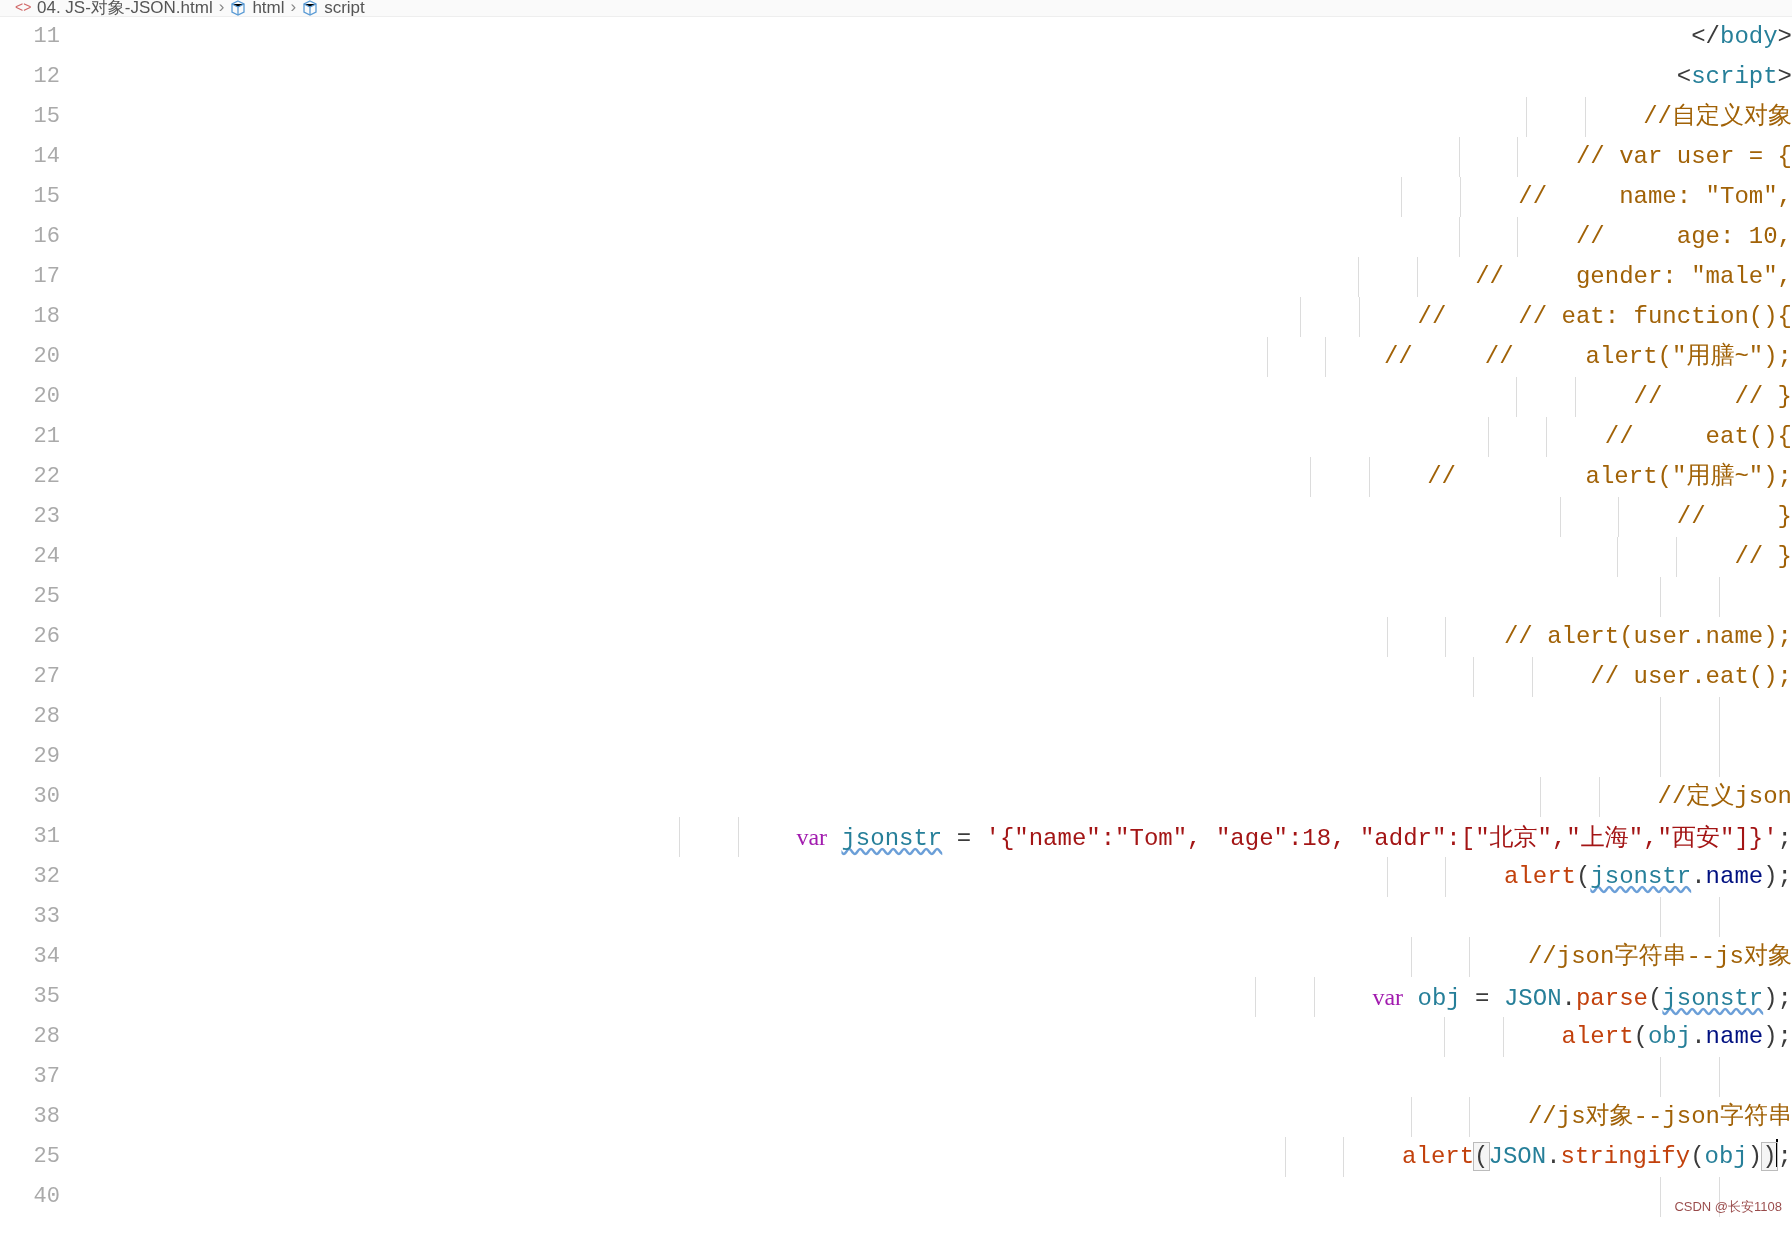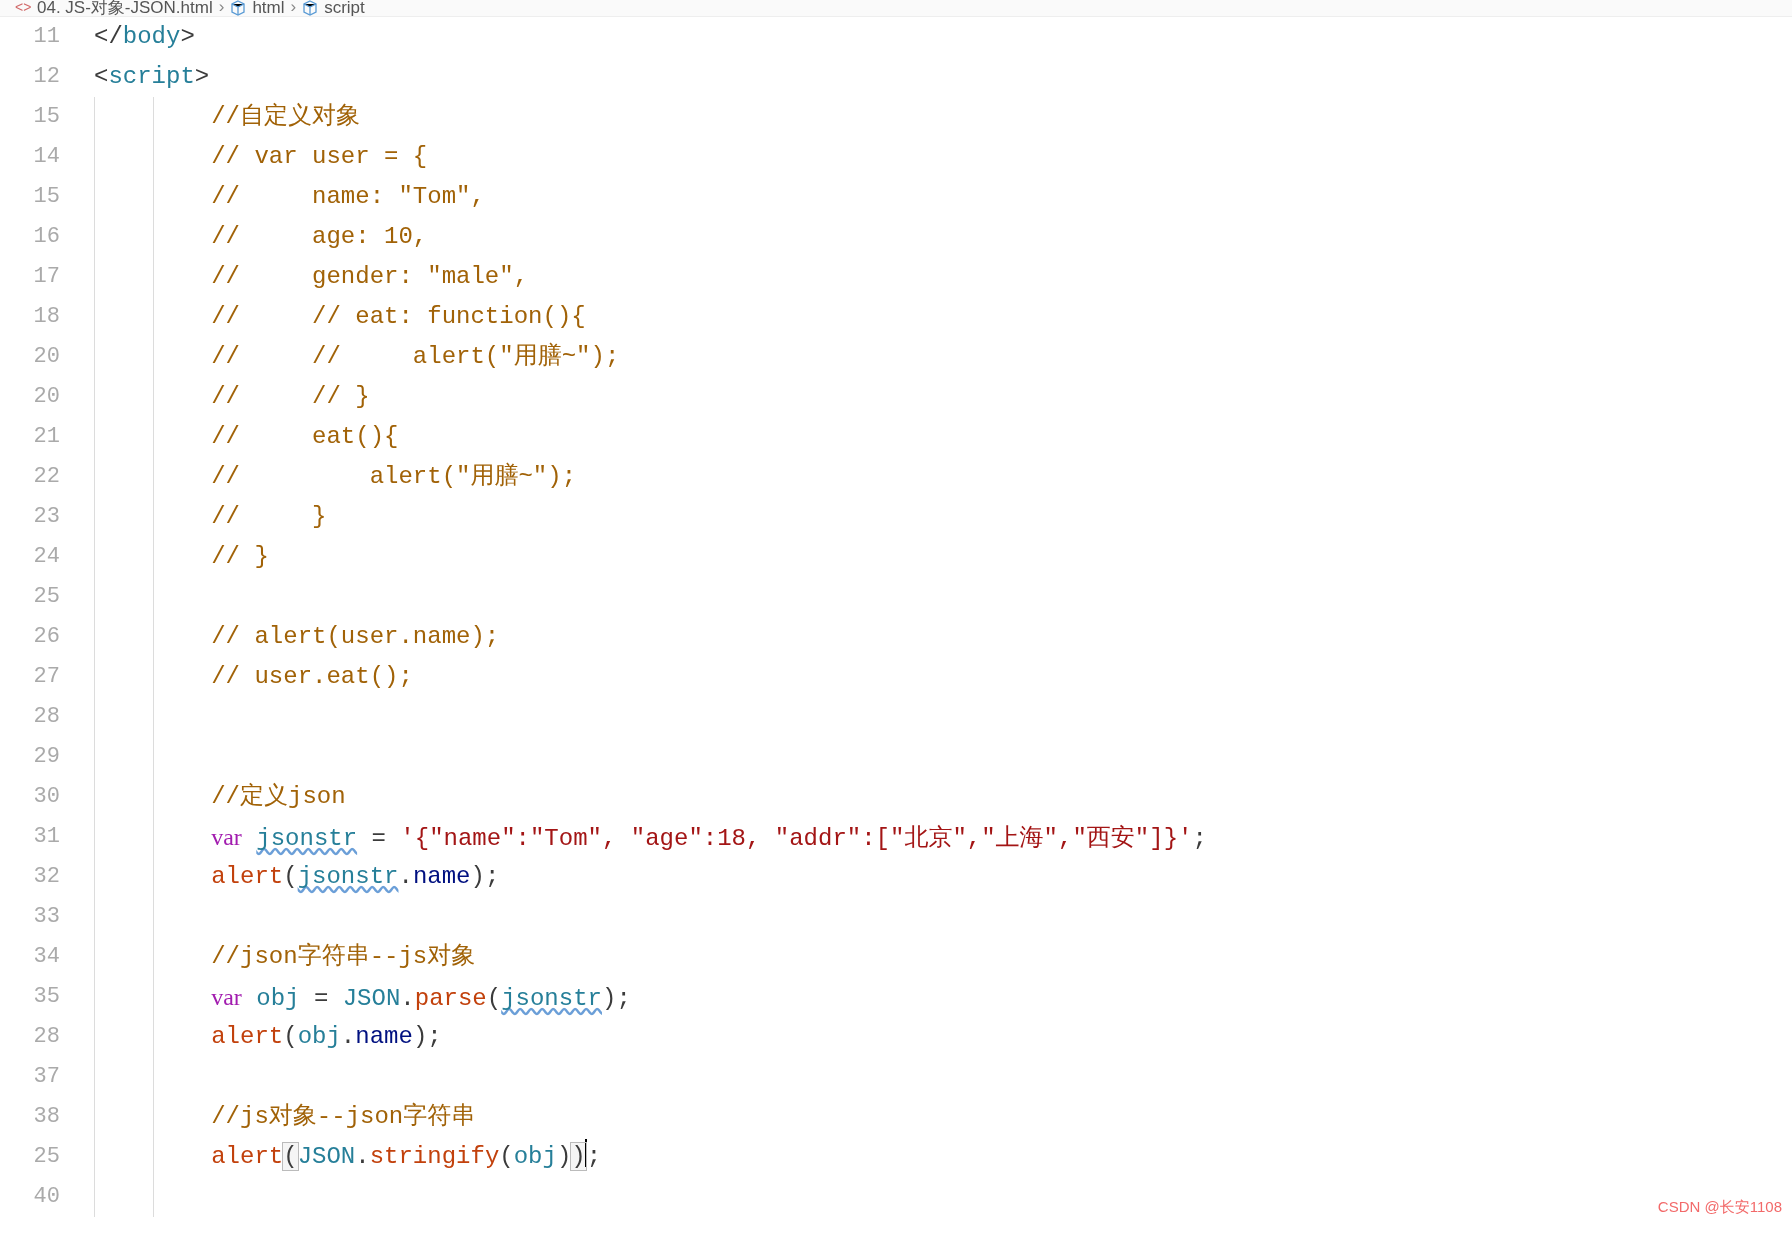--- a/index.html
+++ b/index.html
@@ -24,38 +24,38 @@
       border-bottom: 1px solid #eee;
       line-height: 14px;
     }
     .breadcrumb .sep { color: #888; }
     .bc-icon { display: inline-flex; align-items: center; margin-right: 2px; }
     .bc-item { display: inline-flex; align-items: center; gap: 4px; }
     .editor {
       display: flex;
       height: calc(100% - 17px);
       overflow: hidden;
-      gap: 12px;
     }
     .gutter {
       width: 82px;
       flex: 0 0 82px;
       text-align: right;
       color: #aaa;
       user-select: none;
       font-size: 22px;
       padding-top: 0;
     }
     .gutter div { padding-right: 22px; height: 40px; line-height: 40px; }
     .code {
       flex: 1;
       white-space: pre;
       tab-size: 4;
       font-variant-ligatures: none;
       position: relative;
+      text-align: right;
     }
     .code .line { height: 40px; line-height: 40px; }
     .indent-guide {
       border-left: 1px solid #dcdcdc;
       display: inline-block;
       width: 0;
       height: 40px;
       vertical-align: top;
       position: relative;
       top: 0;
@@ -83,22 +83,22 @@
     }
     .bracket-hl {
       outline: 1px solid #bbb;
       background: rgba(120,120,120,0.07);
     }
     .watermark {
       position: fixed;
       right: 10px;
       bottom: 10px;
       font-family: Arial, sans-serif;
-      font-size: 15px;
-      color: #ef4444;
+      font-size: 13px;
+      color: #7f1d1d;
       opacity: 0.8;
     }
   </style>
 </head>
 <body>
 
 <div class="breadcrumb">
   <span class="bc-item">
     <span class="bc-icon">
       <svg width="16" height="16" viewBox="0 0 16 16">

